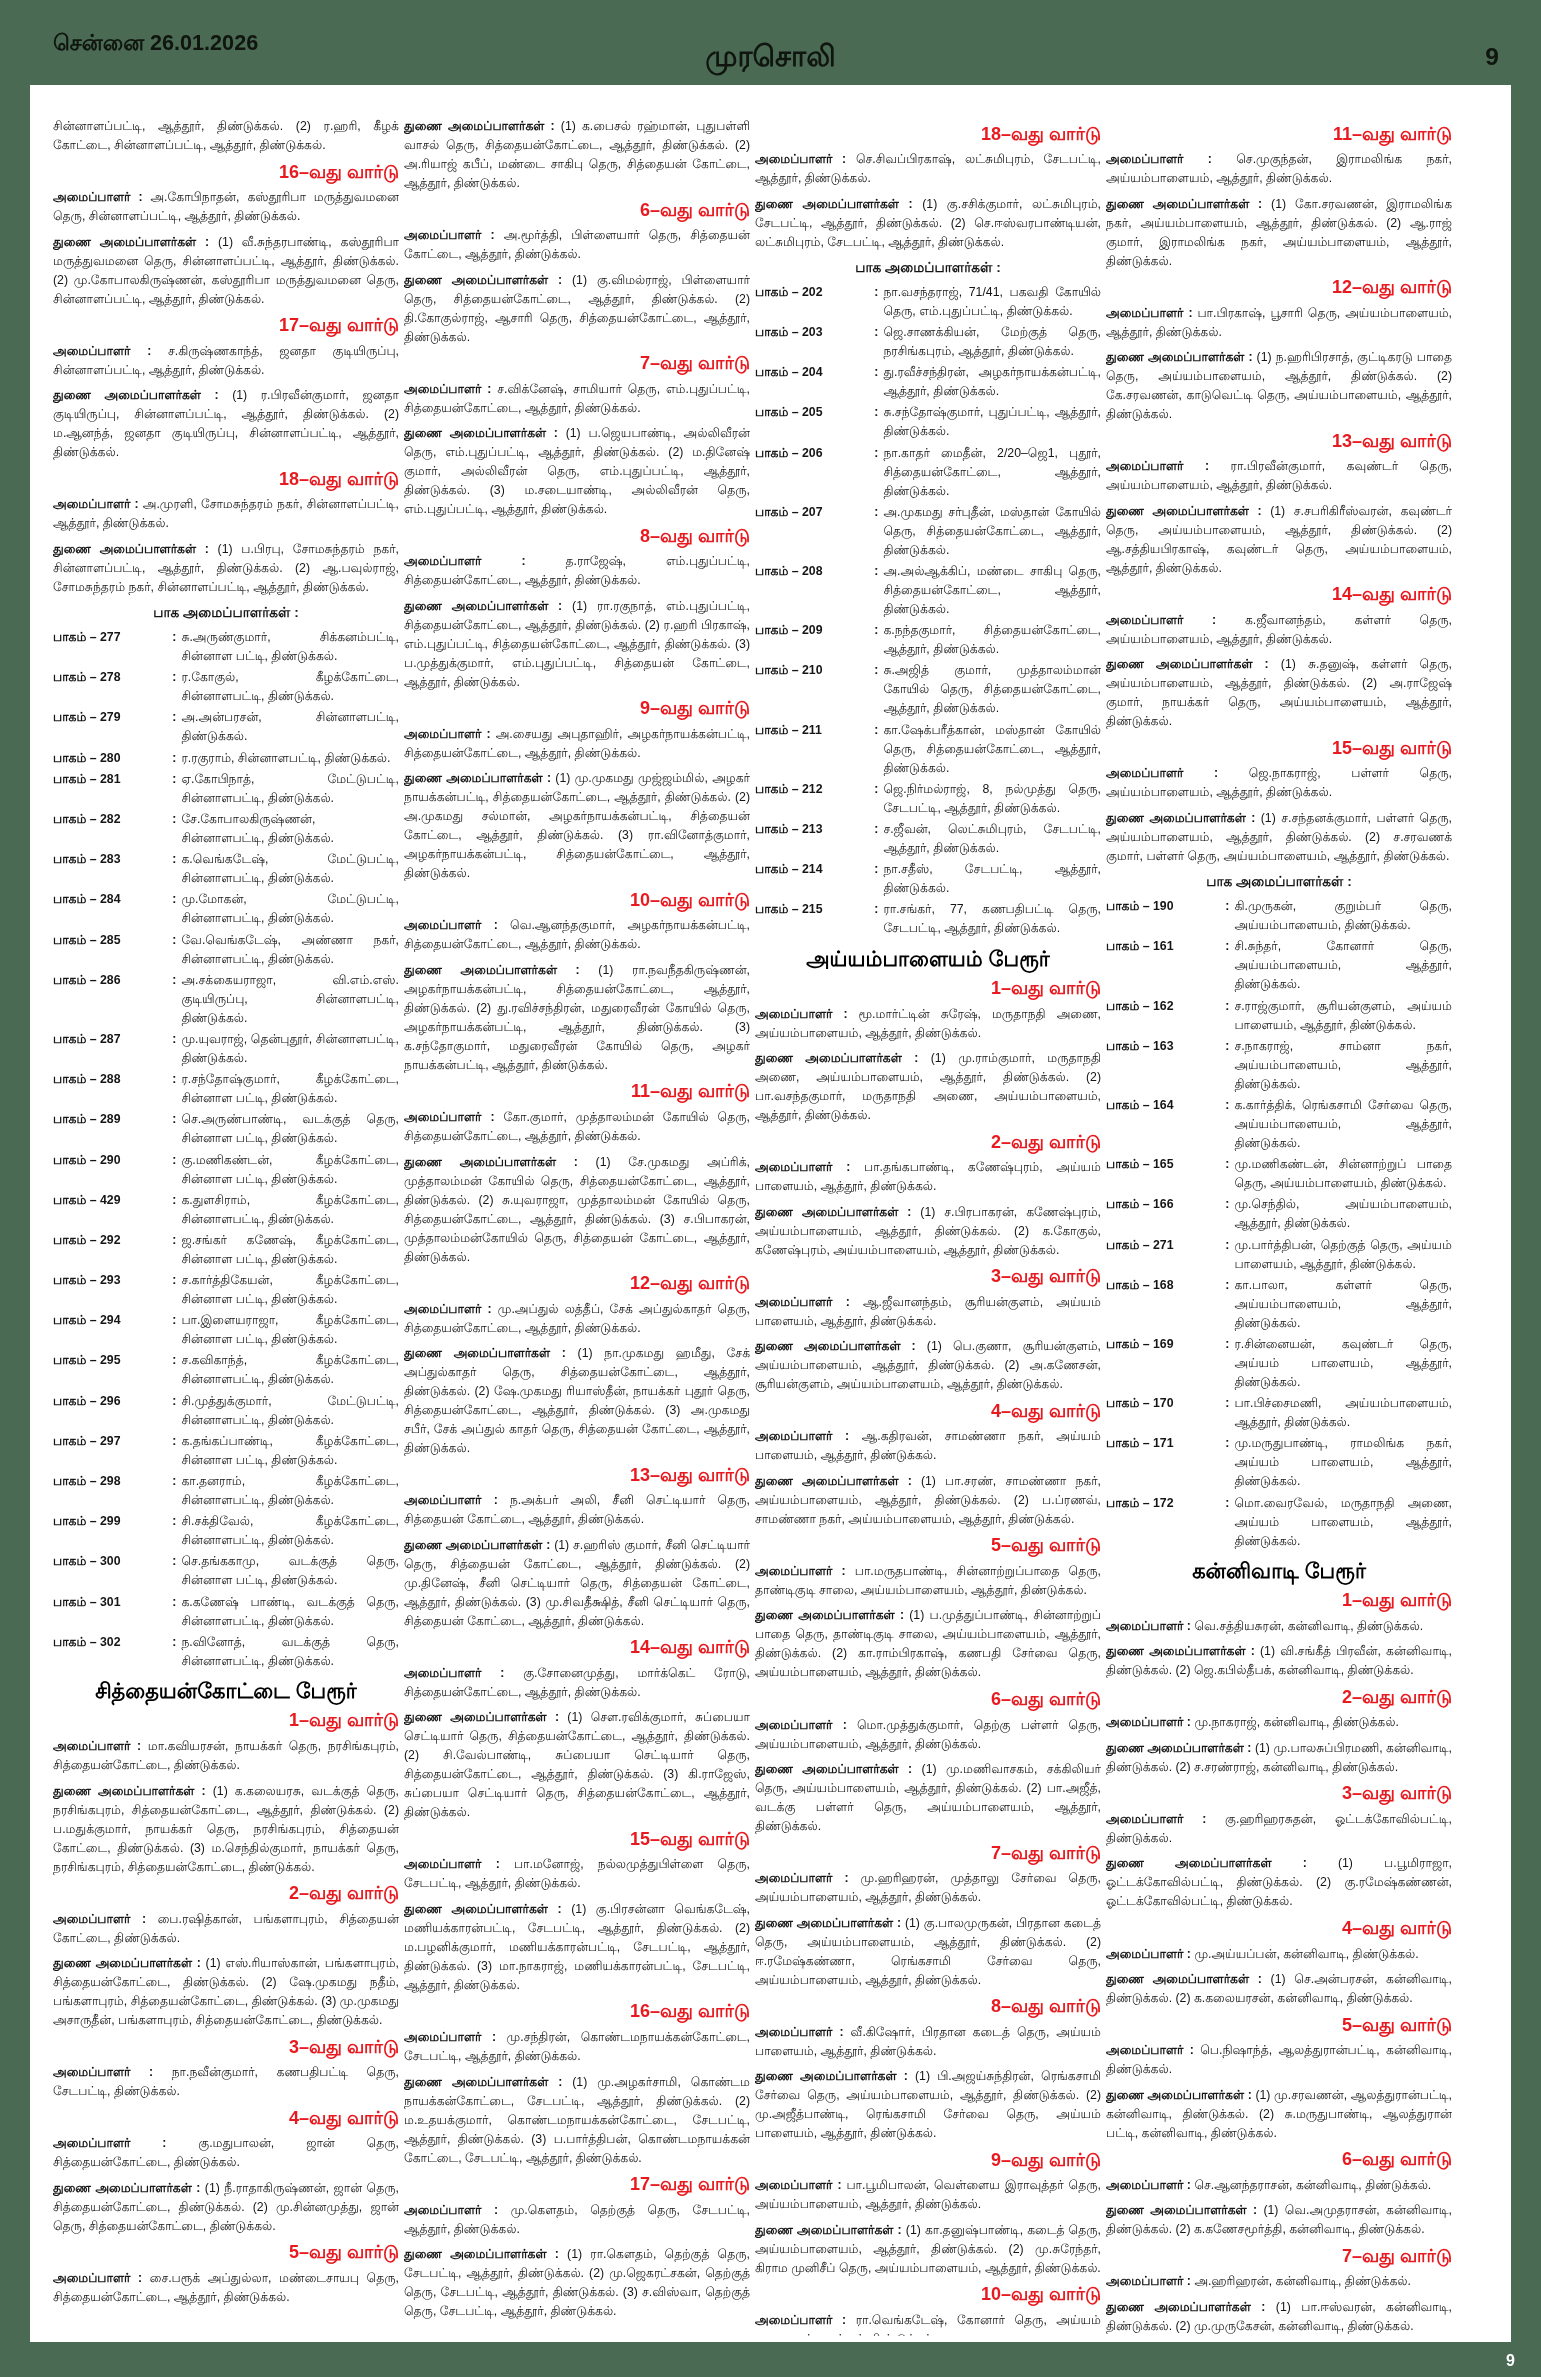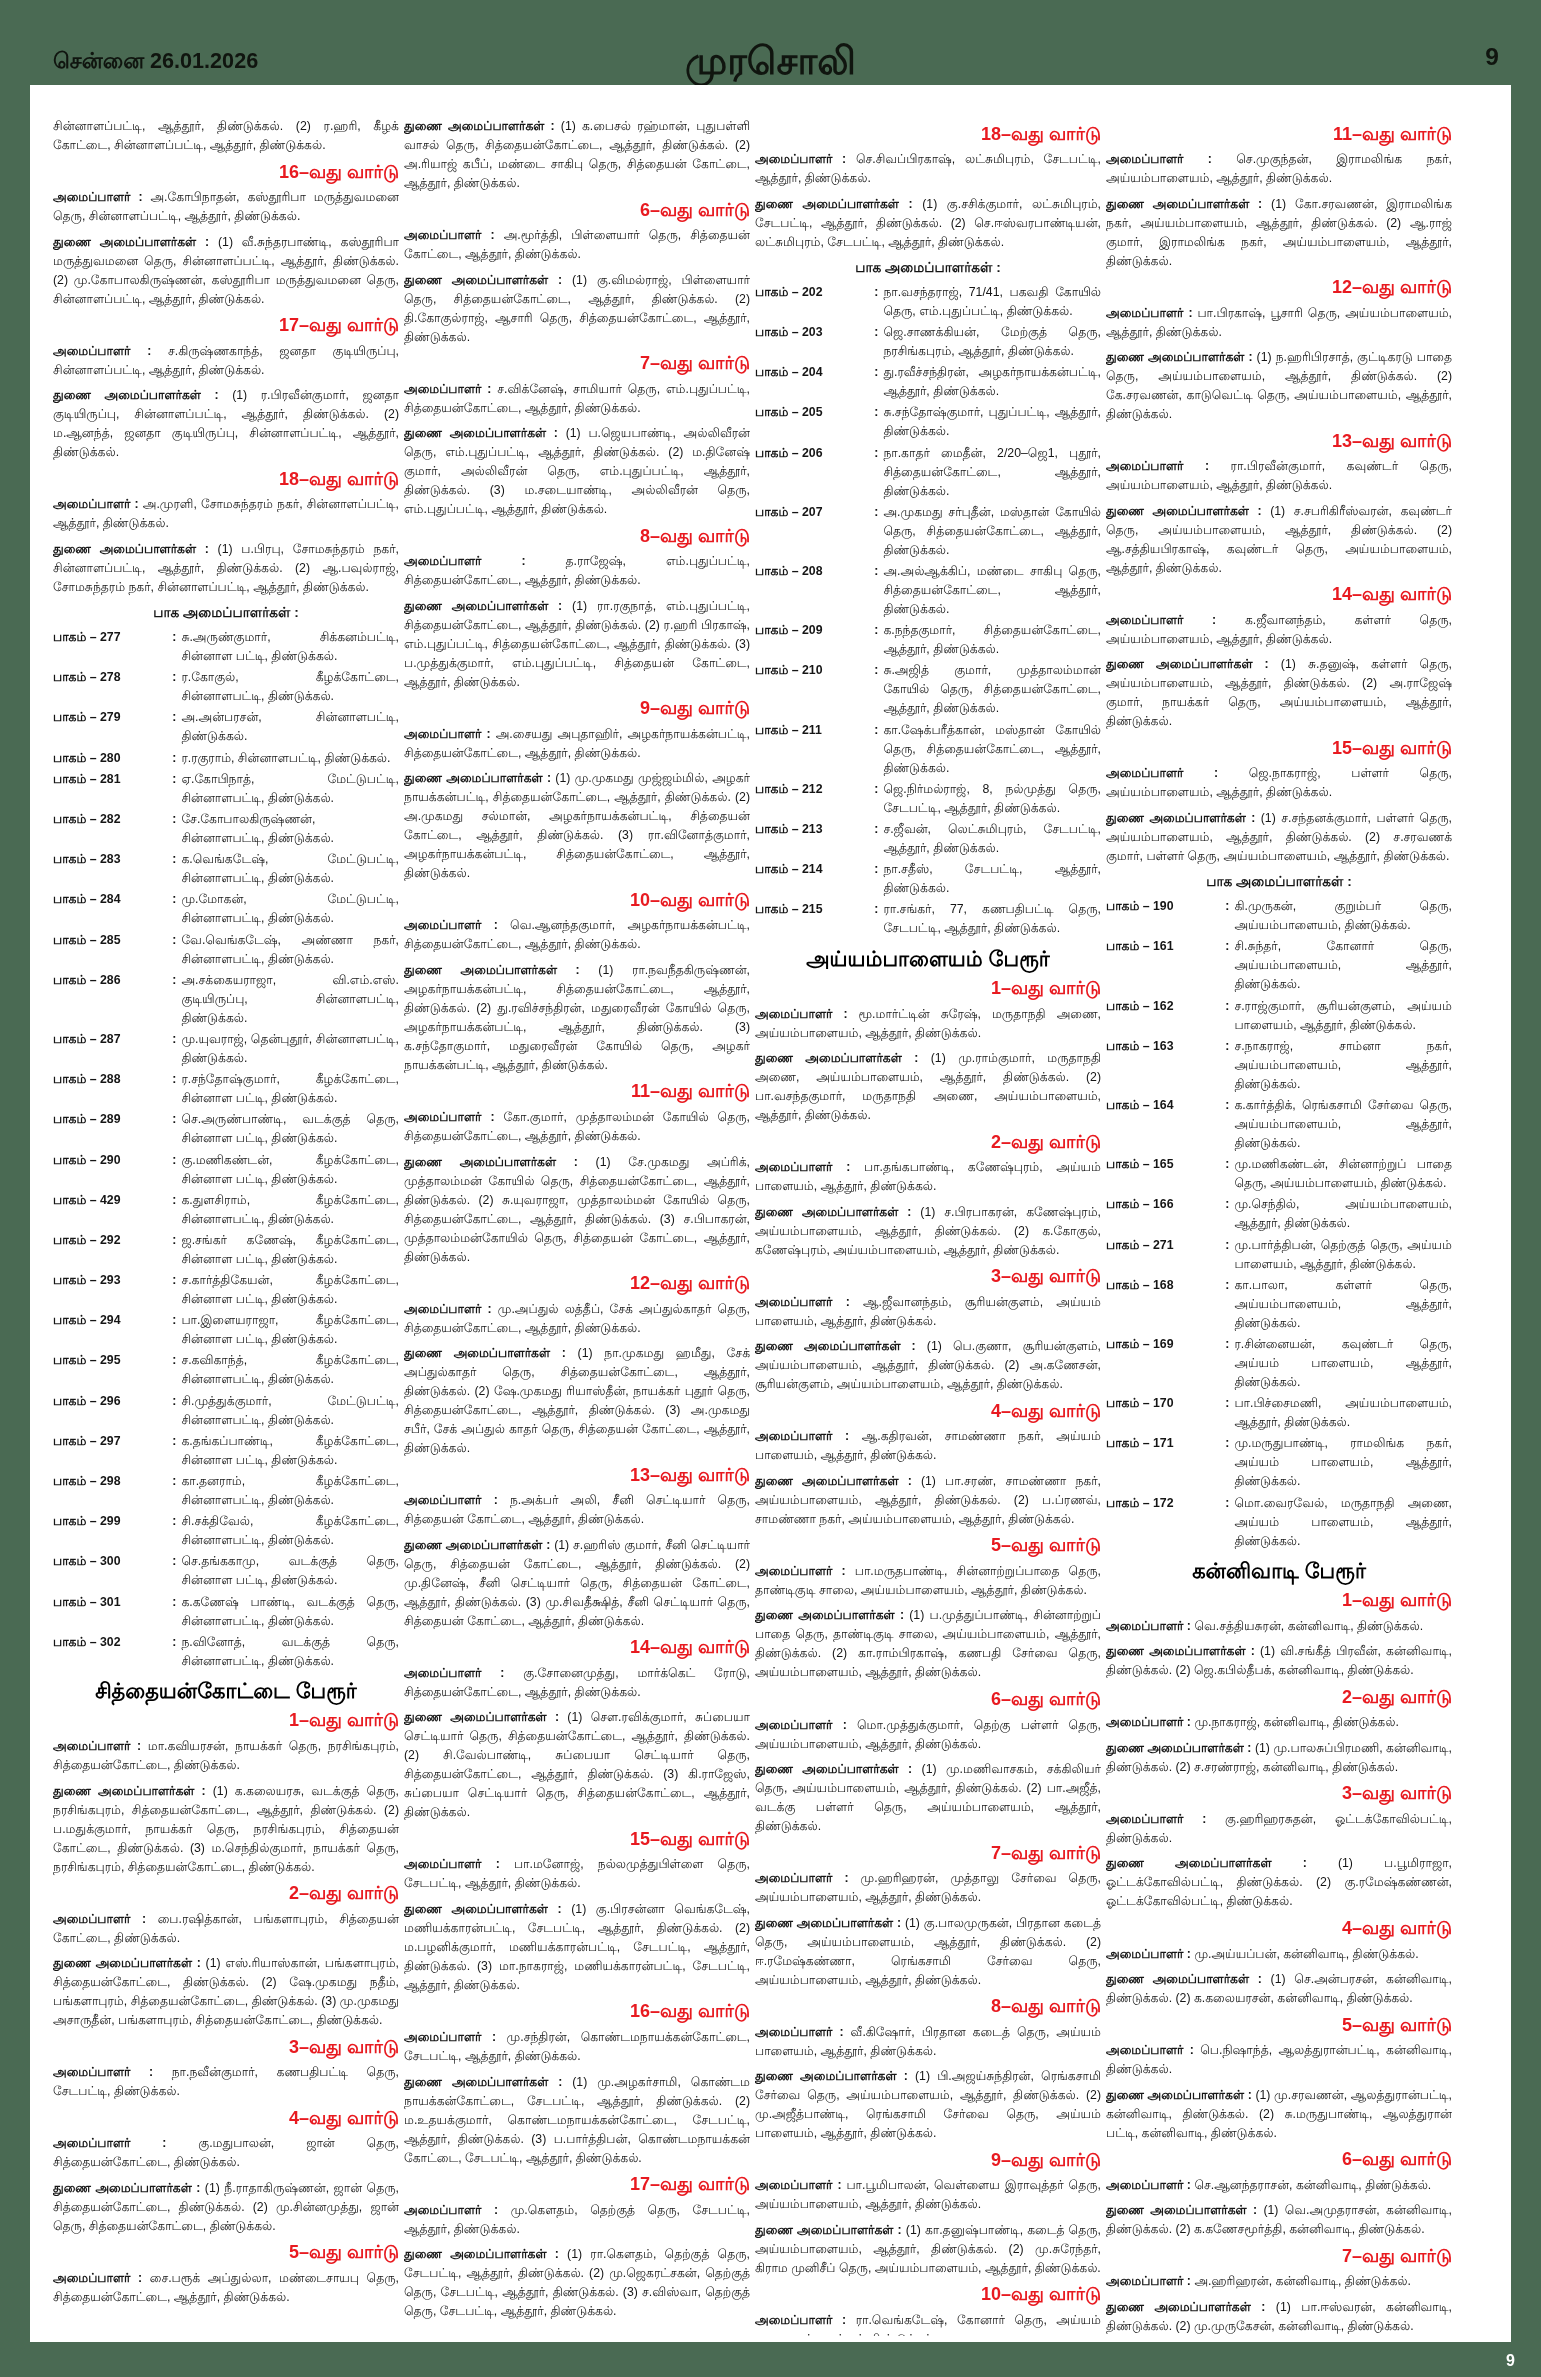--- a/index.html
+++ b/index.html
@@ -3,22 +3,22 @@
 <meta charset="utf-8">
 <style>
   :root{ --red:#e81a20; --ink:#151515; --bg:#4a6a53; --sheet:#ffffff; }
   html,body{margin:0;padding:0;}
   body{
     width:1541px;height:2377px;position:relative;overflow:hidden;
     background:var(--bg);
     font-family:"Liberation Sans","DejaVu Sans",sans-serif;
     color:var(--ink);
   }
-  .hdr-left{position:absolute;left:53px;top:48px;font-size:21.6px;font-weight:bold;color:#10150f;}
-  .hdr-center{position:absolute;left:0;right:0;top:40px;text-align:center;font-size:38px;font-weight:bold;color:#10150f;}
+  .hdr-left{position:absolute;left:53px;top:30px;font-size:21.6px;font-weight:bold;color:#10150f;}
+  .hdr-center{position:absolute;left:0;right:0;top:40px;text-align:center;font-size:29px;font-weight:bold;color:#10150f;}
   .hdr-right{position:absolute;right:42px;top:43px;font-size:24.5px;font-weight:bold;color:#10150f;}
   .sheet{
     position:absolute;left:30px;right:30px;top:85px;bottom:35px;
     background:var(--sheet);
     padding:32px 20px 5.8px 23px;box-sizing:border-box;
   }
   .cols{display:flex;gap:5px;height:100%;overflow:hidden;}
   .col{
     width:346px;flex:0 0 346px;overflow:hidden;
     font-size:12.3px;line-height:19px;text-align:justify;

